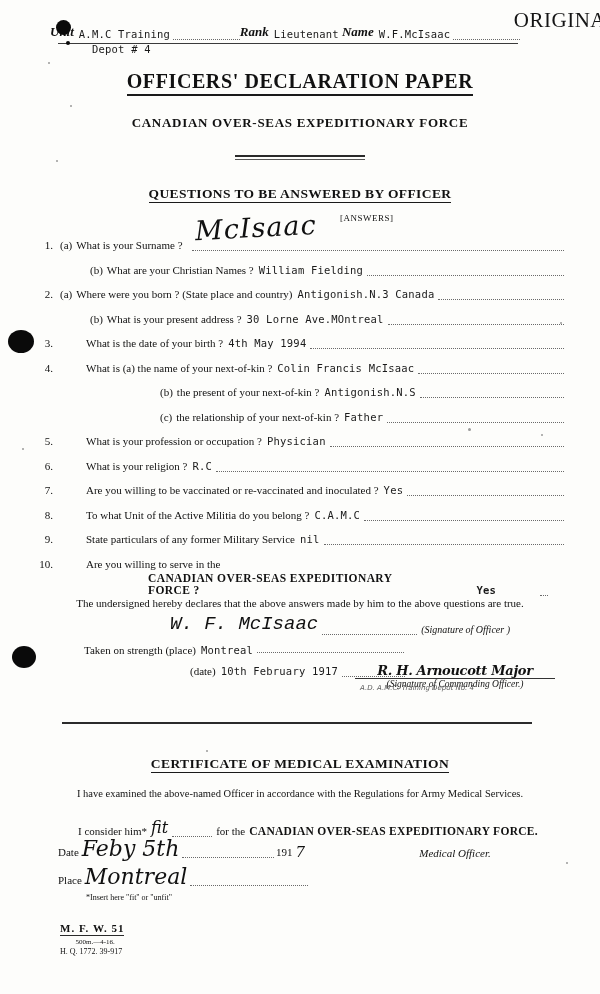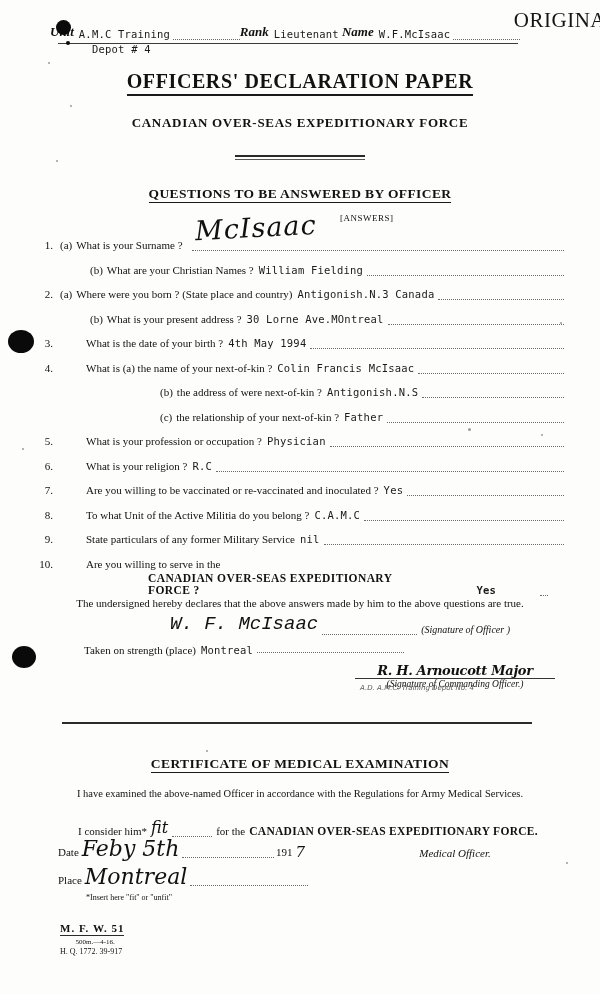--- a/index.html
+++ b/index.html
@@ -379,21 +379,21 @@
     <div class="qrow">
       <span class="qnum">4.</span>
       <span class="qtext" style="padding-left:26px">What is (a) the name of  your  next-of-kin ?</span>
       <span class="ans typed">Colin Francis McIsaac</span>
       <span class="dots"></span>
     </div>
 
     <div class="qrow">
       <span class="qnum"></span>
       <span class="qtext indent-c">(b)</span>
-      <span class="qtext" style="padding-left:4px">the address of  were next-of-kin ?</span>
+      <span class="qtext" style="padding-left:4px">the present of  your next-of-kin ?</span>
       <span class="ans typed">Antigonish.N.S</span>
       <span class="dots"></span>
     </div>
 
     <div class="qrow">
       <span class="qnum"></span>
       <span class="qtext indent-c">(c)</span>
       <span class="qtext" style="padding-left:4px">the relationship of  your  next-of-kin ?</span>
       <span class="ans typed">Father</span>
       <span class="dots"></span>
@@ -454,20 +454,25 @@
     <span class="dots"></span>
     <span class="sig-cap">(Signature of Officer )</span>
   </div>
 
   <div class="tos-place">
     <span>Taken on strength  (place)</span>
     <span class="ans typed">Montreal</span>
     <span class="dots"></span>
   </div>
 
+  <div class="tos-date">
+    <span>(date)</span>
+    <span class="ans typed">10th February 1917</span>
+    <span class="dots"></span>
+  </div>
 
   <div class="co-sig">
     <span class="co-hand">R. H. Arnoucott  Major</span>
     <span class="co-cap">(Signature of Commanding Officer.)</span>
   </div>
   <div class="co-stamp">A.D. A.M.C. Training Depot No. 4</div>
 
   <div class="hrule top"></div>
 
   <div class="medtitle">

